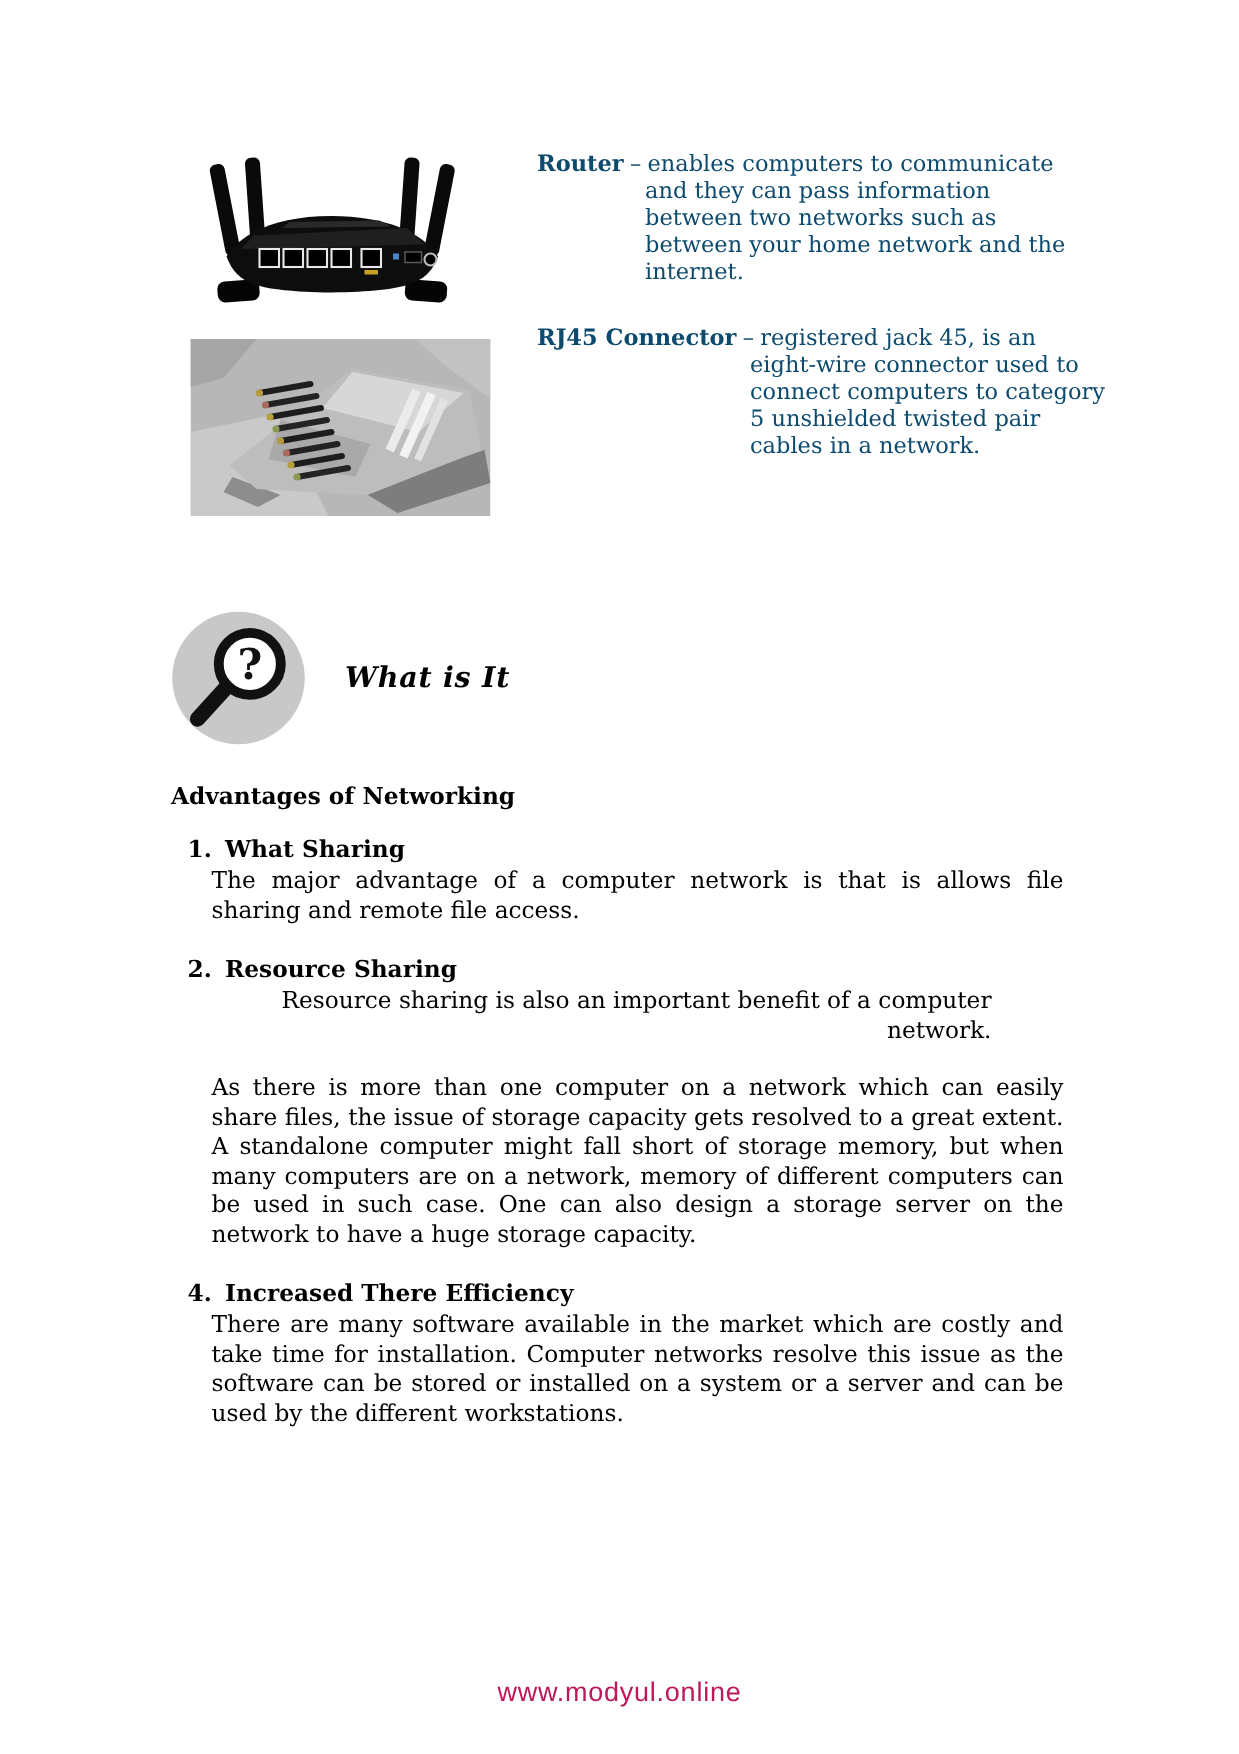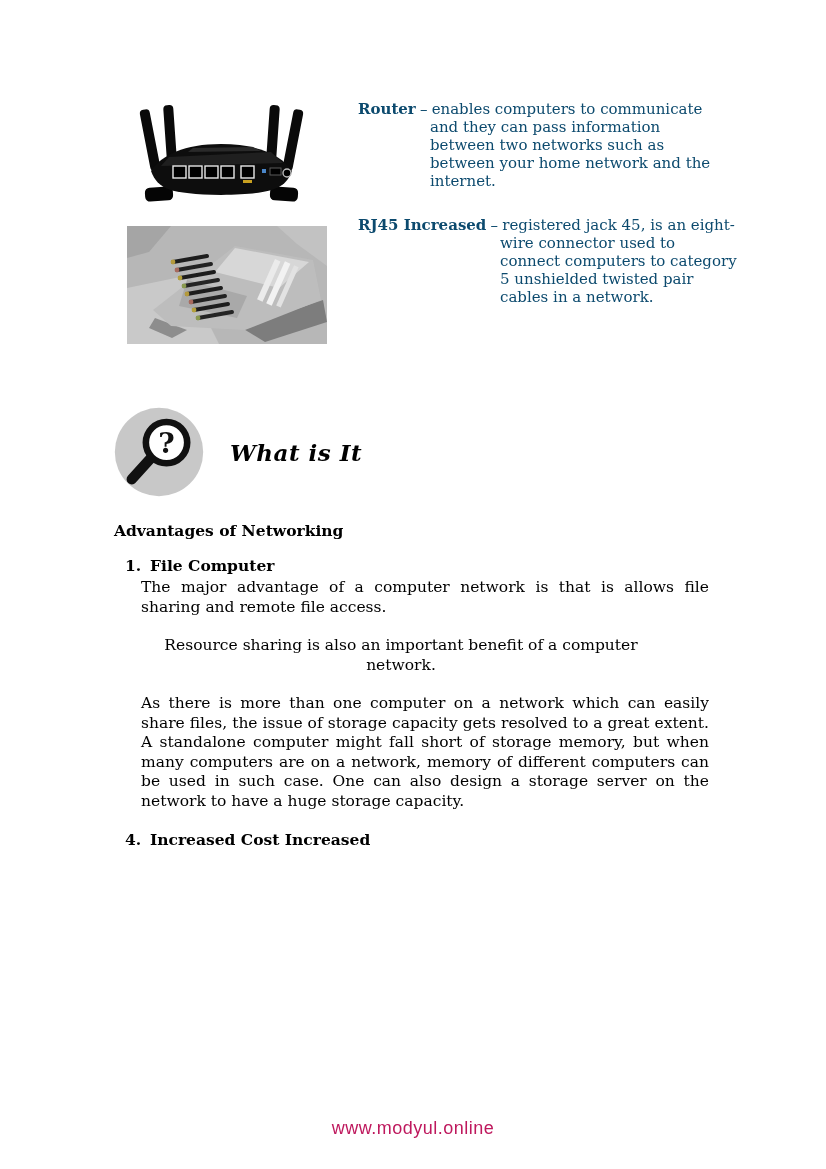--- a/index.html
+++ b/index.html
@@ -30,21 +30,21 @@
   .router-img { left: 133px; top: 103px; }
   .rj45-img  { left: 127px; top: 226px; }
 
   
   .whatisit {
     left: 112px; top: 405px;
     display: flex; align-items: center;
   }
   .whatisit-title {
     margin-left: 24px;
-    font-size: 23px;
+    font-size: 19px;
     font-weight: bold;
     font-style: italic;
     letter-spacing: 0.5px;
   }
 
   
   .advantages-heading {
     left: 114px; top: 521px;
     font-size: 15.5px;
     font-weight: bold;
@@ -57,21 +57,21 @@
     line-height: 20px;
   }
   .adv-num { display: inline-block; width: 25px; }
   .adv-body {
     margin: 2px 0 0 16px;
     width: 568px;
     font-size: 15.5px;
     line-height: 19.5px;
     text-align: justify;
   }
-  .adv-item.item-2 .adv-body { width: 520px; text-align: center; }
+  .adv-item.item-2 .adv-body { width: 520px; text-align: right; }
 
   
   .page-number {
     left: 17px; top: 1080px; width: 100%;
     text-align: right;
     font-size: 14.5px;
   }
   .watermark {
     left: 0; top: 1118px; width: 100%;
     text-align: center;
@@ -155,55 +155,59 @@
       <circle cx="60" cy="68" r="2.4" fill="#b49a3c"></circle>
       <circle cx="64" cy="76" r="2.4" fill="#a86a5e"></circle>
       <circle cx="67" cy="84" r="2.4" fill="#b4a03c"></circle>
       <circle cx="71" cy="92" r="2.4" fill="#8a9a50"></circle>
     </g>
   </svg>
 </div>
 
 <div class="abs rj45-def">
   <p class="def-text">
-    <span class="def-term">RJ45 Increased</span><span class="def-sep">–</span><span>registered jack 45, is an eight-wire connector used to connect computers to category 5 unshielded twisted pair cables in a network.</span>
+    <span class="def-term">RJ45 Connector</span><span class="def-sep">–</span><span>registered jack 45, is an eight-wire connector used to connect computers to category 5 unshielded twisted pair cables in a network.</span>
   </p>
 </div>
 
 <div class="abs whatisit">
   <svg width="94" height="94" viewBox="0 0 100 100">
     <circle cx="50" cy="50" r="47" fill="#c8c8c8"></circle>
     <line x1="41" y1="57" x2="21" y2="79" stroke="#111" stroke-width="11" stroke-linecap="round"></line>
     <circle cx="58" cy="40" r="22" fill="#ffffff" stroke="#111" stroke-width="7"></circle>
     <text x="58" y="51" text-anchor="middle" font-family="DejaVu Serif, serif" font-size="30" font-weight="bold" fill="#111">?</text>
   </svg>
   <div class="whatisit-title">What is It</div>
 </div>
 
 <div class="abs advantages-heading">Advantages of Networking</div>
 
 <div class="abs adv-list">
 
   <div class="adv-item item-1">
     <div class="adv-heading">
-      <span class="adv-num">1.</span><span class="adv-title">File Computer</span>
+      <span class="adv-num">1.</span><span class="adv-title">What Sharing</span>
     </div>
     <p class="adv-body">The major advantage of a computer network is that is allows file sharing and remote file access.</p>
   </div>
 
   <div class="adv-item item-2">
+    <div class="adv-heading">
+      <span class="adv-num">2.</span><span class="adv-title">Resource Sharing</span>
+    </div>
     <p class="adv-body">Resource sharing is also an important benefit of a computer network.</p>
   </div>
 
   <div class="adv-item item-3">
     <p class="adv-body">As there is more than one computer on a network which can easily share files, the issue of storage capacity gets resolved to a great extent. A standalone computer might fall short of storage memory, but when many computers are on a network, memory of different computers can be used in such case. One can also design a storage server on the network to have a huge storage capacity.</p>
   </div>
 
   <div class="adv-item item-4">
     <div class="adv-heading">
-      <span class="adv-num">4.</span><span class="adv-title">Increased Cost Increased</span>
+      <span class="adv-num">4.</span><span class="adv-title">Increased There Efficiency</span>
     </div>
+    <p class="adv-body">There are many software available in the market which are costly and take time for installation. Computer networks resolve this issue as the software can be stored or installed on a system or a server and can be used by the different workstations.</p>
   </div>
 
 </div>
 
 <div class="abs page-number">19</div>
 <div class="abs watermark">www.modyul.online</div>
 
 </body></html>

